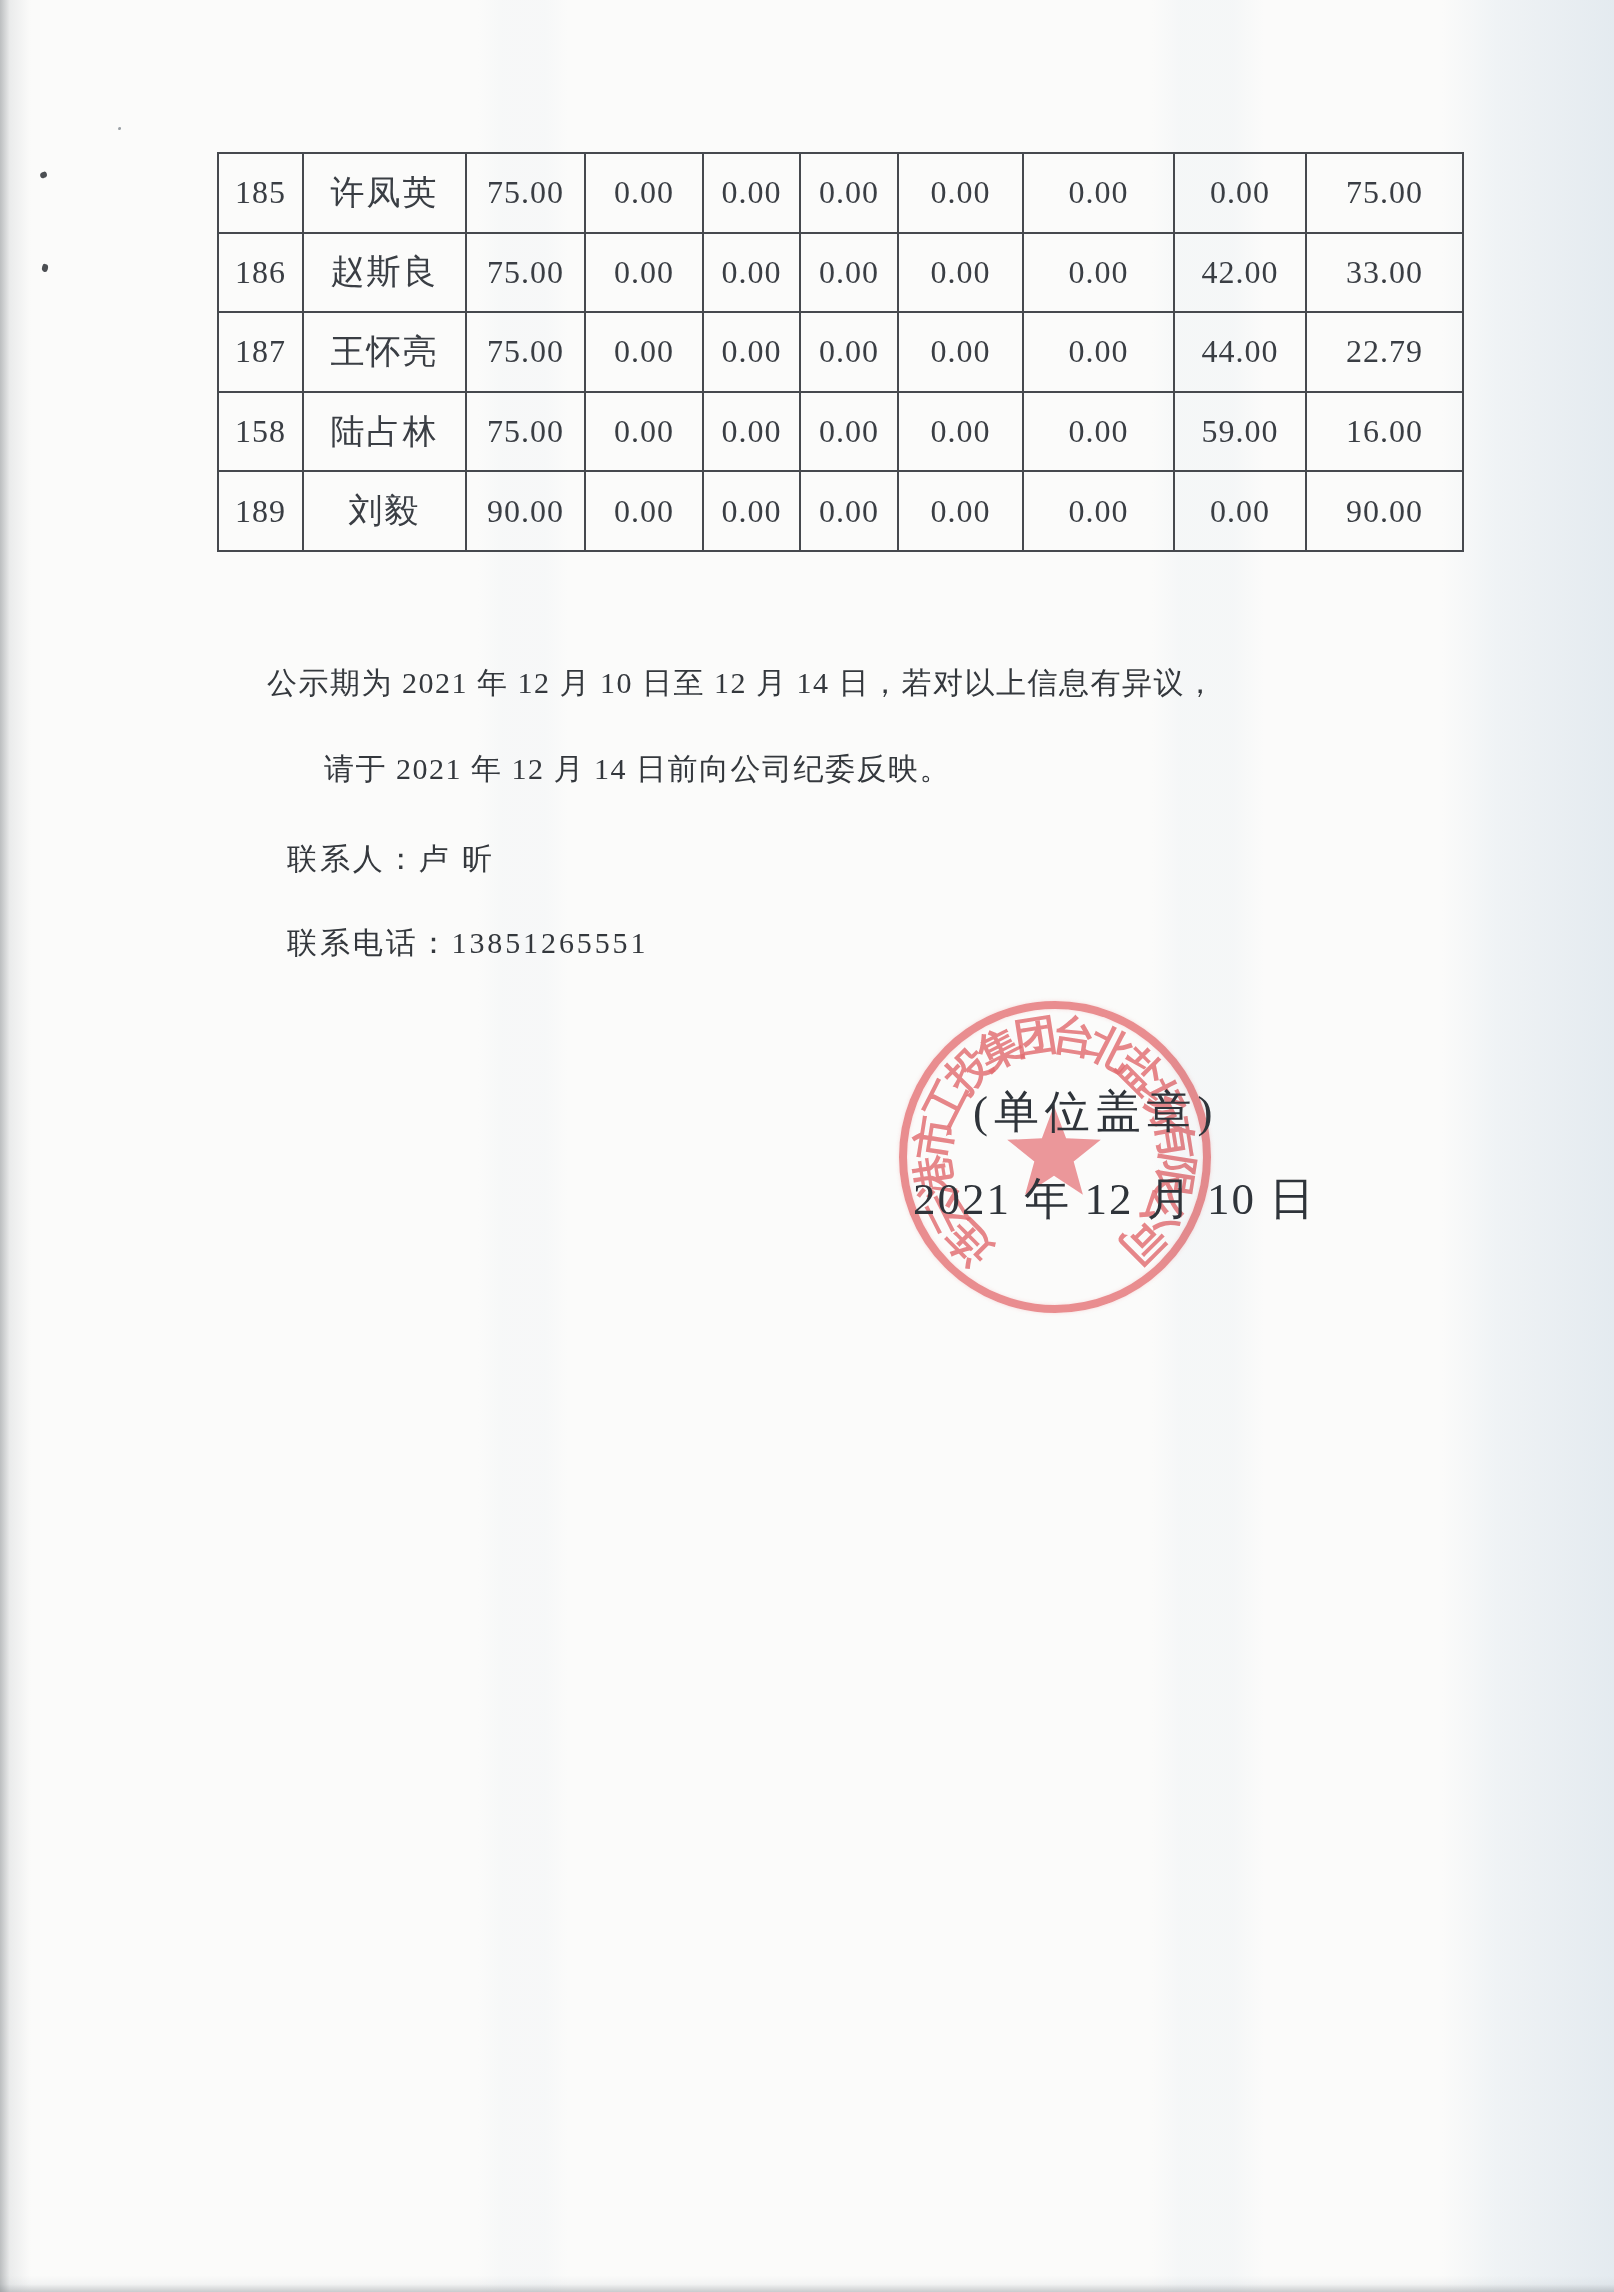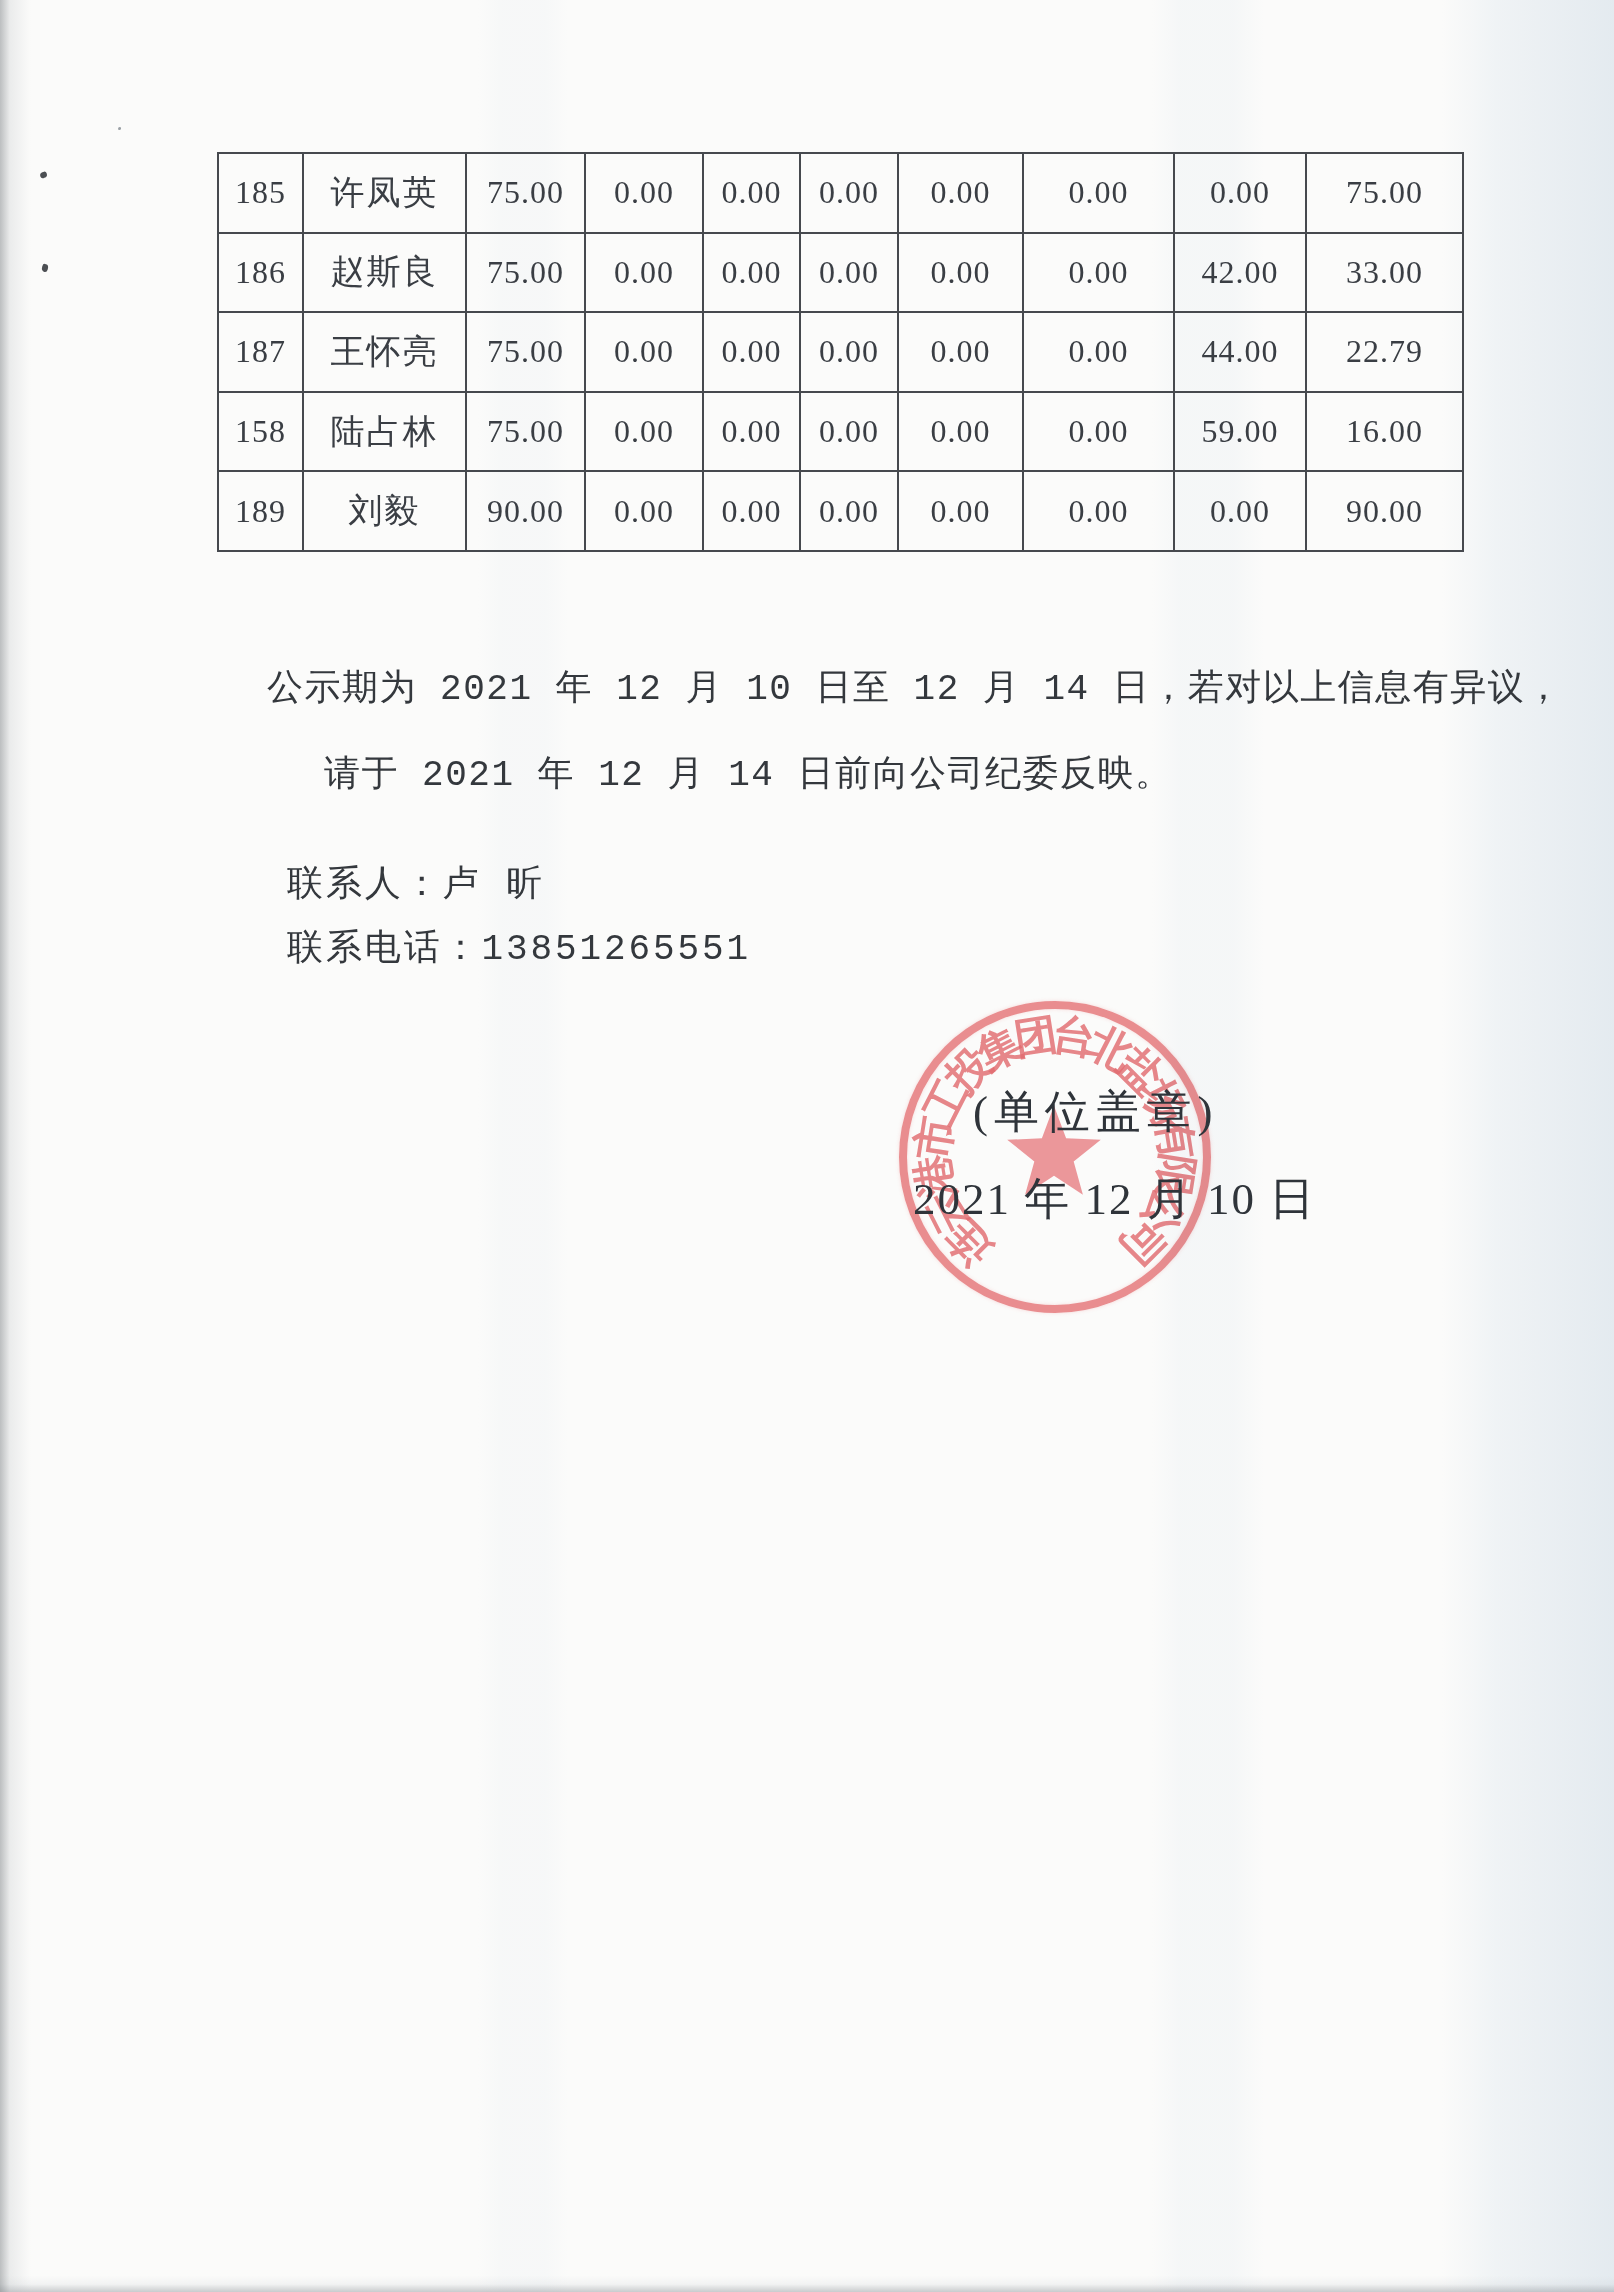--- a/index.html
+++ b/index.html
@@ -32,24 +32,24 @@
   }
   table.grid td{
     border:2px solid #46494e;
     text-align:center;vertical-align:middle;
     padding:0;letter-spacing:1px;
     overflow:hidden;white-space:nowrap;
   }
   table.grid{border:2.9px solid #3f4247;}
   table.grid td.name{font-size:34px;letter-spacing:2px;}
   
-  .bodyline{position:absolute;white-space:nowrap;font-size:36px;letter-spacing:1.5px;color:#34383d;font-family:Liberation Mono, monospace;}
+  .bodyline{position:absolute;white-space:nowrap;font-size:30px;letter-spacing:1.5px;color:#34383d;}
   .l1{left:267px;top:663px;}
   .l2{left:324px;top:749px;}
-  .l3{left:287px;top:839px;letter-spacing:2.9px;margin-top:20px;}
+  .l3{left:287px;top:839px;letter-spacing:2.9px;}
   .l4{left:287px;top:923px;letter-spacing:2.9px;}
   
   .stamp{
     position:absolute;left:899px;top:1001px;width:312px;height:312px;
     mix-blend-mode:multiply;opacity:.92;
   }
   .stamp .ring{
     position:absolute;inset:0;border-radius:50%;
     border:8.8px solid rgba(230,99,103,.78);
     box-shadow:0 0 3.9px rgba(238,140,144,.35), inset 0 0 3.9px rgba(238,140,144,.3);

